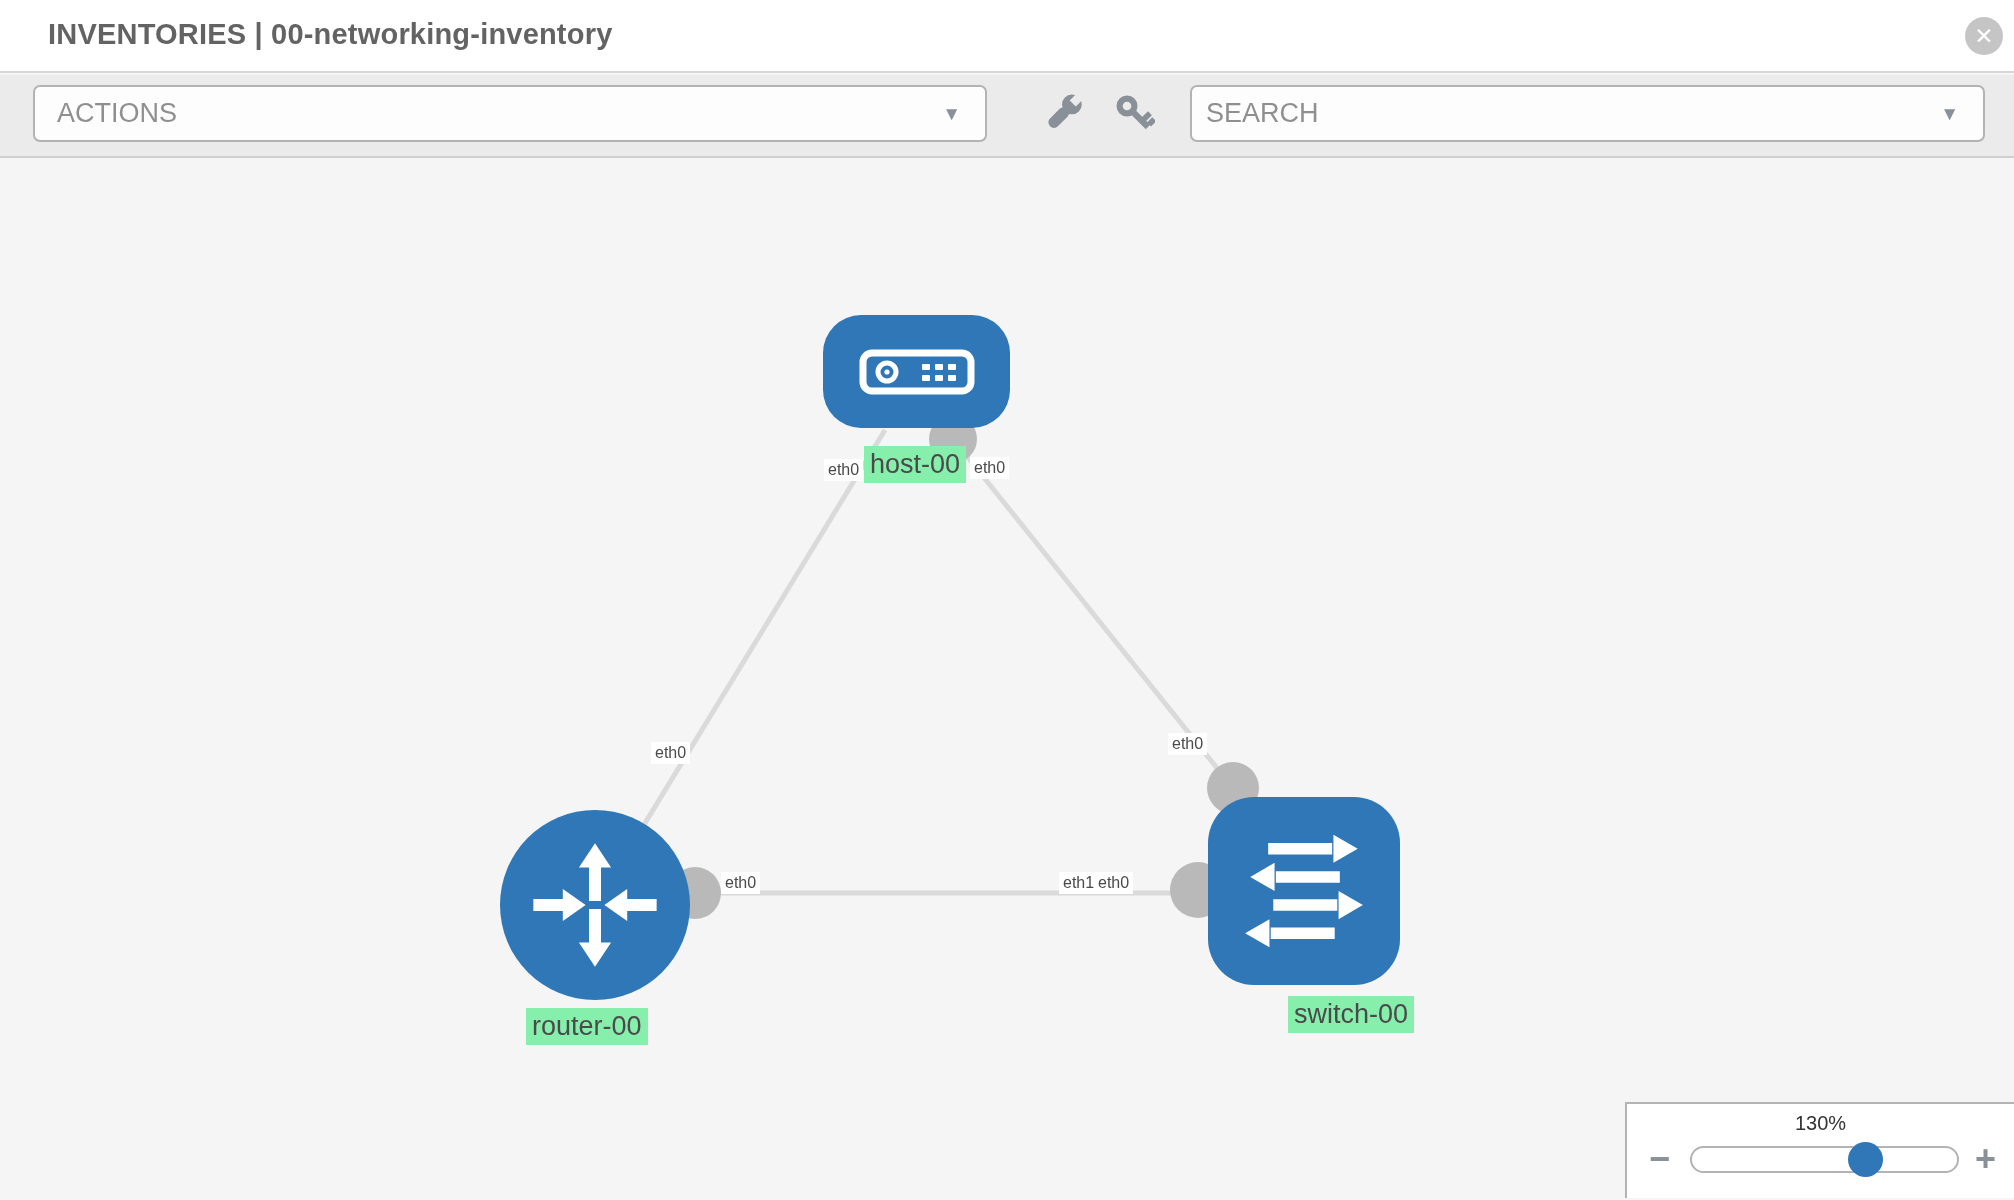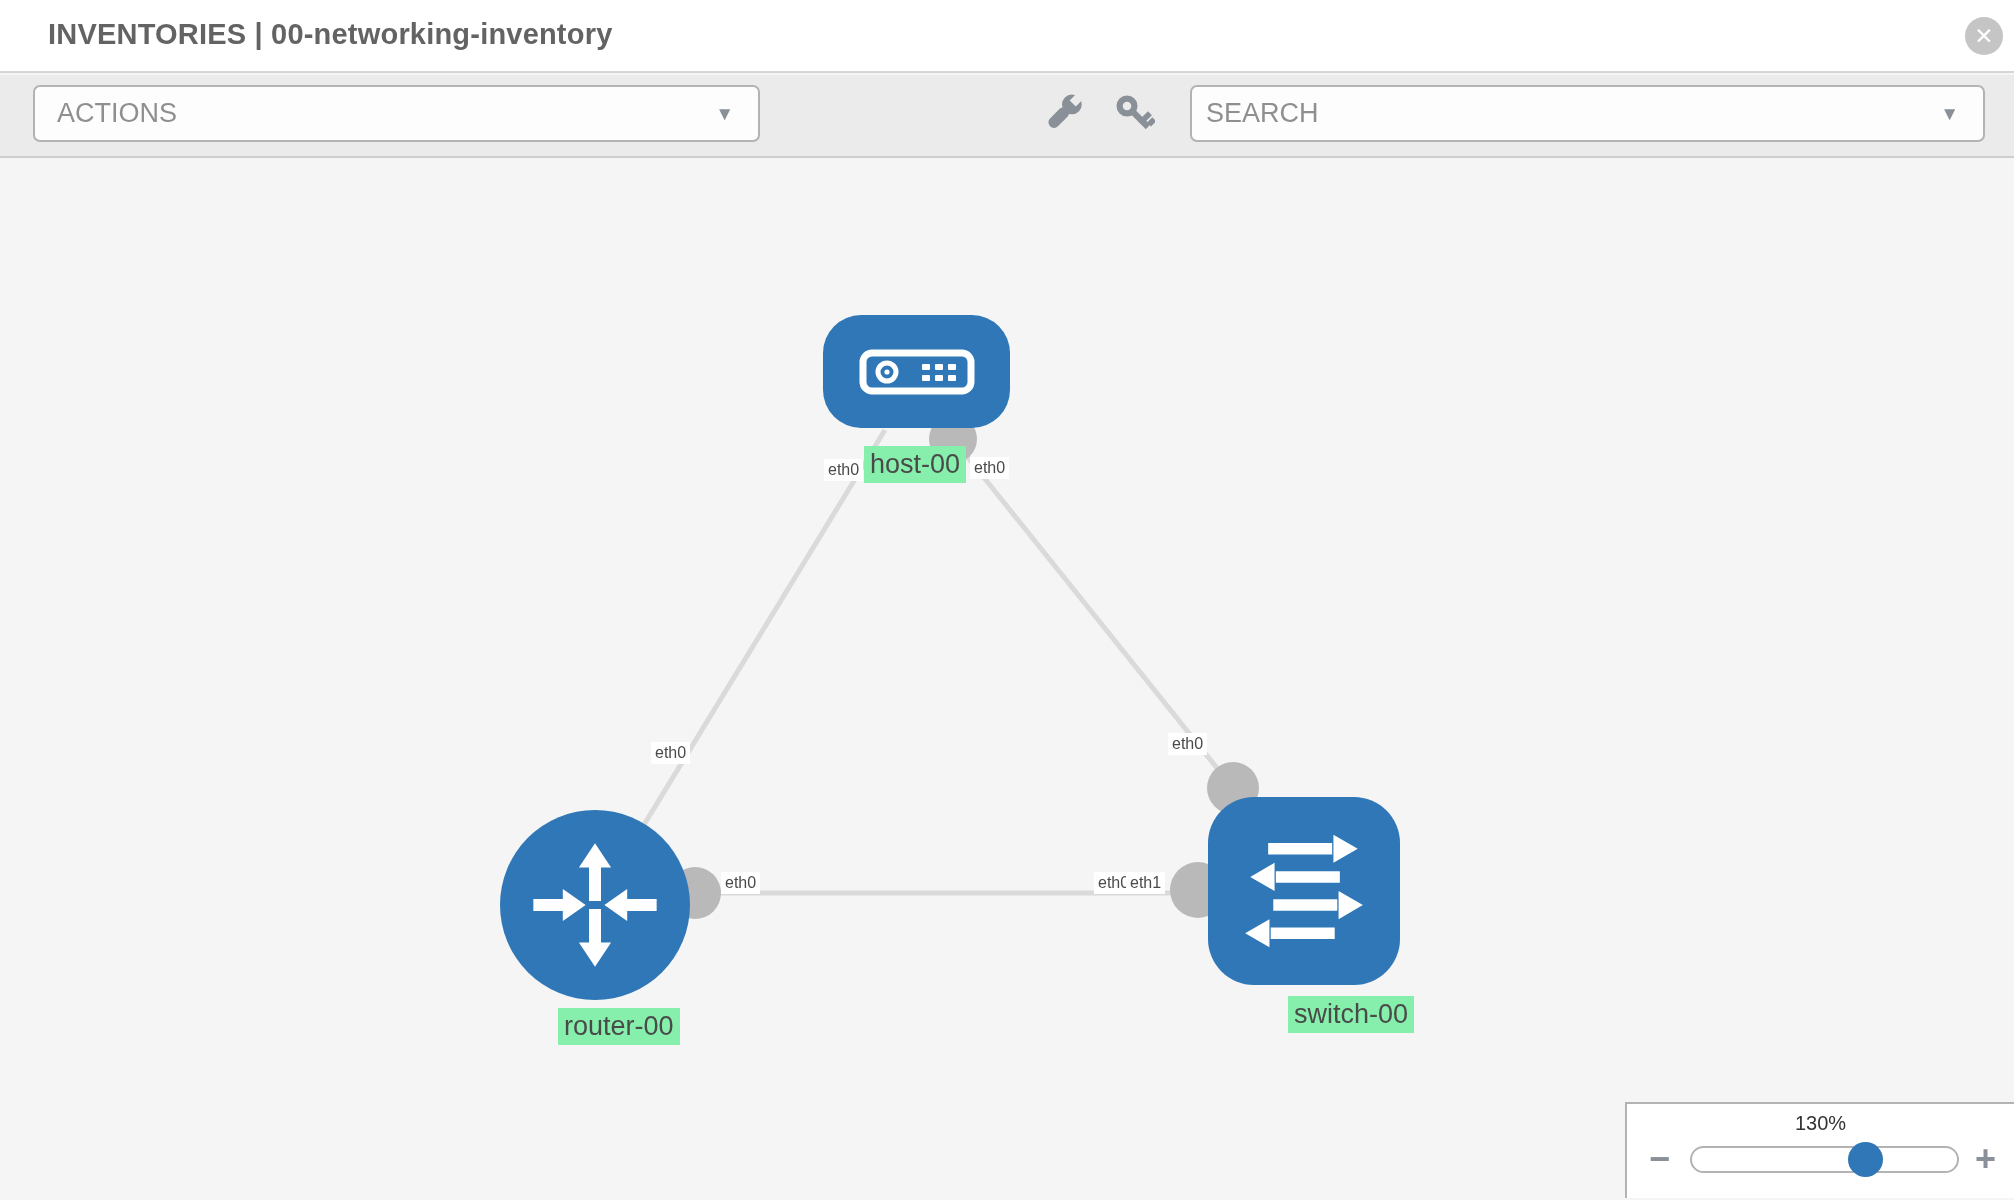--- a/index.html
+++ b/index.html
@@ -18,21 +18,21 @@
 
   
   .toolbar { position:absolute; left:0; top:75px; width:2014px; height:83px;
              background:#ebebeb; border-bottom:2px solid #cfcfcf; }
   .select-box { position:absolute; top:10px; height:57px; background:#fdfdfd;
                 border:2px solid #b3b3b3; border-radius:7px; display:flex; align-items:center;
                 padding:0 22px; cursor:pointer; }
   .select-box .ph { font-size:27px; color:#8f8f8f; }
   .select-box .caret { position:absolute; right:24px; top:50%; transform:translateY(-50%);
                        font-size:19px; color:#8a9097; }
-  .actions-box { left:33px;  width:727px; }
+  .actions-box { left:33px;  width:954px; }
   .search-box  { left:1190px; width:795px;padding-left:14px; }
   .tool-icon-btn { position:absolute; top:14px; width:48px; height:48px; display:flex;
                    align-items:center; justify-content:center; cursor:pointer; }
   .wrench-btn { left:1043px; }
   .key-btn    { left:1110px; }
 
   
   .canvas { position:absolute; left:0; top:160px; width:2014px; height:1040px;
             background:#f5f5f5; overflow:hidden; }
   .links-svg { position:absolute; left:0; top:0; }
@@ -160,30 +160,30 @@
           <polygon points="-23,-22 -23,0 -42,-11" stroke="none"></polygon>
           <line x1="-24" y1="11" x2="26" y2="11"></line>
           <polygon points="27,0 27,22 46,11" stroke="none"></polygon>
           <line x1="24" y1="33" x2="-26" y2="33"></line>
           <polygon points="-27,22 -27,44 -46,33" stroke="none"></polygon>
         </g>
       </svg>
     </div>
 
     <div class="node-label" style="left:864px; top:286px;">host-00</div>
-    <div class="node-label" style="left:526px; top:848px;margin-left:32px;">router-00</div>
+    <div class="node-label" style="left:526px; top:848px;">router-00</div>
     <div class="node-label" style="left:1288px; top:836px;">switch-00</div>
 
     <div class="iface-label" style="left:824px; top:299px;">eth0</div>
     <div class="iface-label" style="left:970px; top:297px;">eth0</div>
     <div class="iface-label" style="left:651px; top:582px;">eth0</div>
     <div class="iface-label" style="left:1168px; top:573px;">eth0</div>
     <div class="iface-label" style="left:721px; top:712px;">eth0</div>
     <div class="iface-label" style="left:1094px; top:712px;">eth0</div>
-    <div class="iface-label" style="left:1126px; top:712px;">eth1</div>
+    <div class="iface-label" style="left:1059px; top:712px;">eth1</div>
 
     <div class="zoom-panel">
       <div class="zoom-value">130%</div>
       <div class="zoom-row">
         <span class="zoom-minus"><span>−</span></span>
         <div class="zoom-track">
           <div class="zoom-thumb"></div>
         </div>
         <span class="zoom-plus"><span>+</span></span>
       </div>

